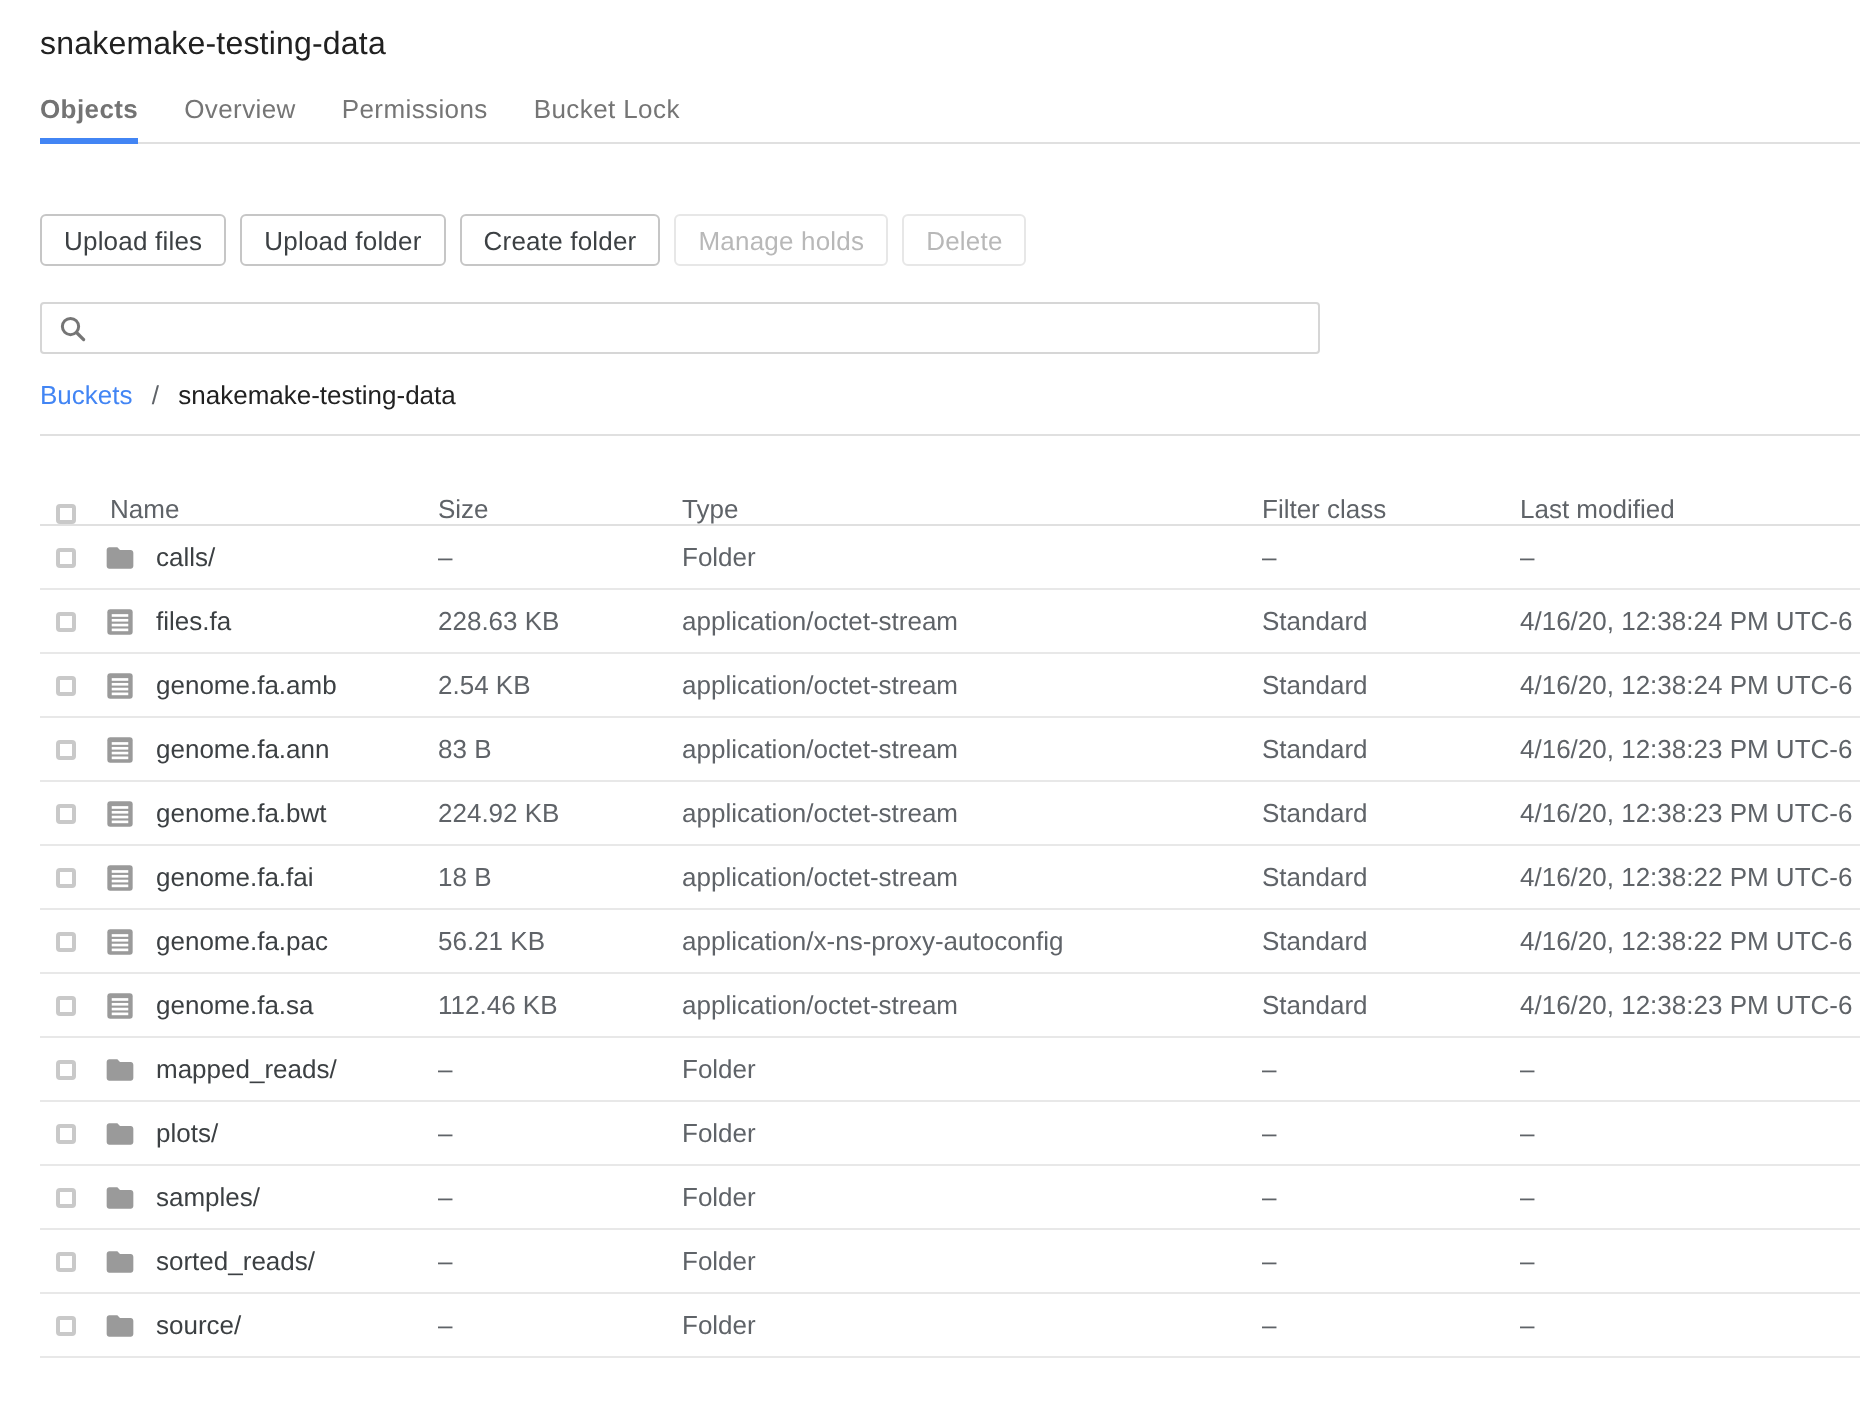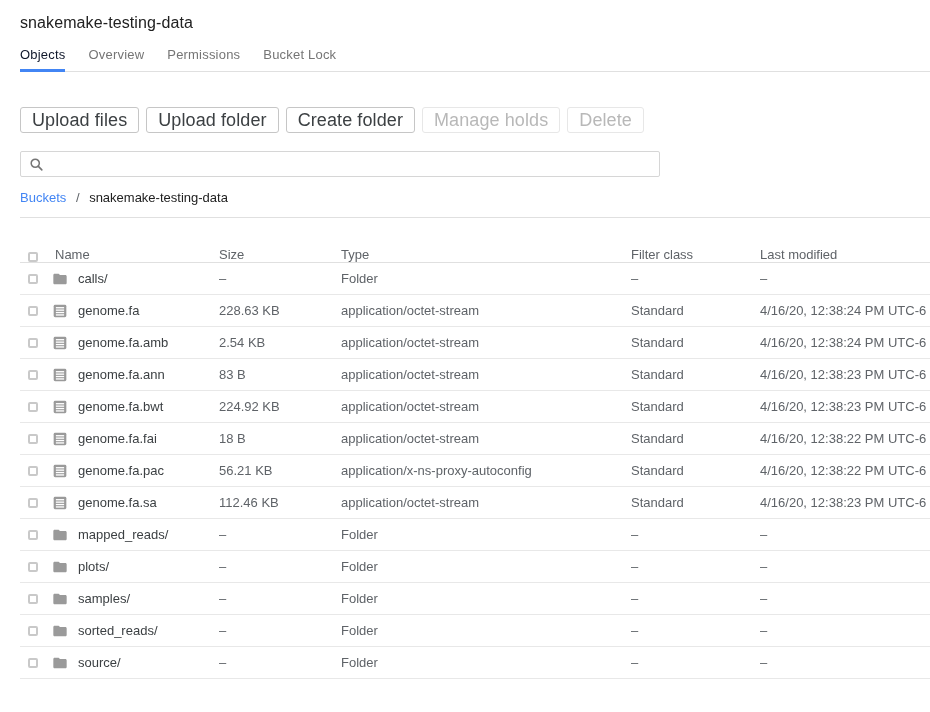--- a/index.html
+++ b/index.html
@@ -10,27 +10,27 @@
   }
   .page { width:930px; padding:14px 0 0 20px; }
 
   
   .bucket-title { font-size:16px; font-weight:400; color:#212121; letter-spacing:.1px; }
 
   
   .tab-bar { display:flex; gap:23px; margin-top:15px; border-bottom:1px solid #e0e0e0; }
   .tab { position:relative; padding-bottom:9px; font-size:13px; font-weight:500;
          color:#757575; cursor:pointer; letter-spacing:.2px; }
-  .tab.active { color:#0f172a; }
+  .tab.active { color:#737373;font-weight:bold; }
   .tab.active::after { content:""; position:absolute; left:0; right:0; bottom:-1px;
          height:3px; background:#4285f4; }
 
   
   .toolbar { display:flex; gap:7px; margin-top:35px; }
-  .btn { height:26px; padding:0 11px; font-family:inherit; font-size:18px; font-weight:500;
+  .btn { height:26px; padding:0 11px; font-family:inherit; font-size:13px; font-weight:500;
          color:#3c4043; background:#fff; border:1px solid #c6c6c6; border-radius:3px;
          cursor:pointer; letter-spacing:.1px; }
   .btn:disabled { color:#b8b8b8; border-color:#e7e7e7; cursor:default; }
 
   
   .filter-wrap { margin-top:18px; width:640px; height:26px; border:1px solid #d6d6d6;
          border-radius:2px; display:flex; align-items:center; background:#fff; }
   .filter-wrap svg { margin:0 7px 0 8px; flex:0 0 auto; }
   .filter-input { flex:1; border:none; outline:none; font-family:inherit; font-size:13px;
          color:#3c4043; background:transparent; height:100%; }
@@ -138,21 +138,21 @@
     <span class="cell icon-cell">
 
       <svg class="icon file-icon" viewBox="0 0 24 24">
         <rect class="base" x="2.5" y="2.5" width="19" height="19" rx="2.2"></rect>
         <rect x="5.8" y="6.1" width="12.4" height="2" fill="#fff"></rect>
         <rect x="5.8" y="9.7" width="12.4" height="2" fill="#fff"></rect>
         <rect x="5.8" y="13.3" width="12.4" height="2" fill="#fff"></rect>
         <rect x="5.8" y="16.9" width="12.4" height="2" fill="#fff"></rect>
       </svg>
     </span>
-    <span class="cell name-cell">genome.fa</span>
+    <span class="cell name-cell">files.fa</span>
     <span class="cell size-cell">228.63 KB</span>
     <span class="cell"></span>
     <span class="cell type-cell">application/octet-stream</span>
     <span class="cell storage-cell">Standard</span>
     <span class="cell modified-cell">4/16/20, 12:38:24 PM UTC-6</span>
   </div>
 
   <div class="trow file">
     <span class="cell cb-cell">
             <span class="checkbox"></span>

